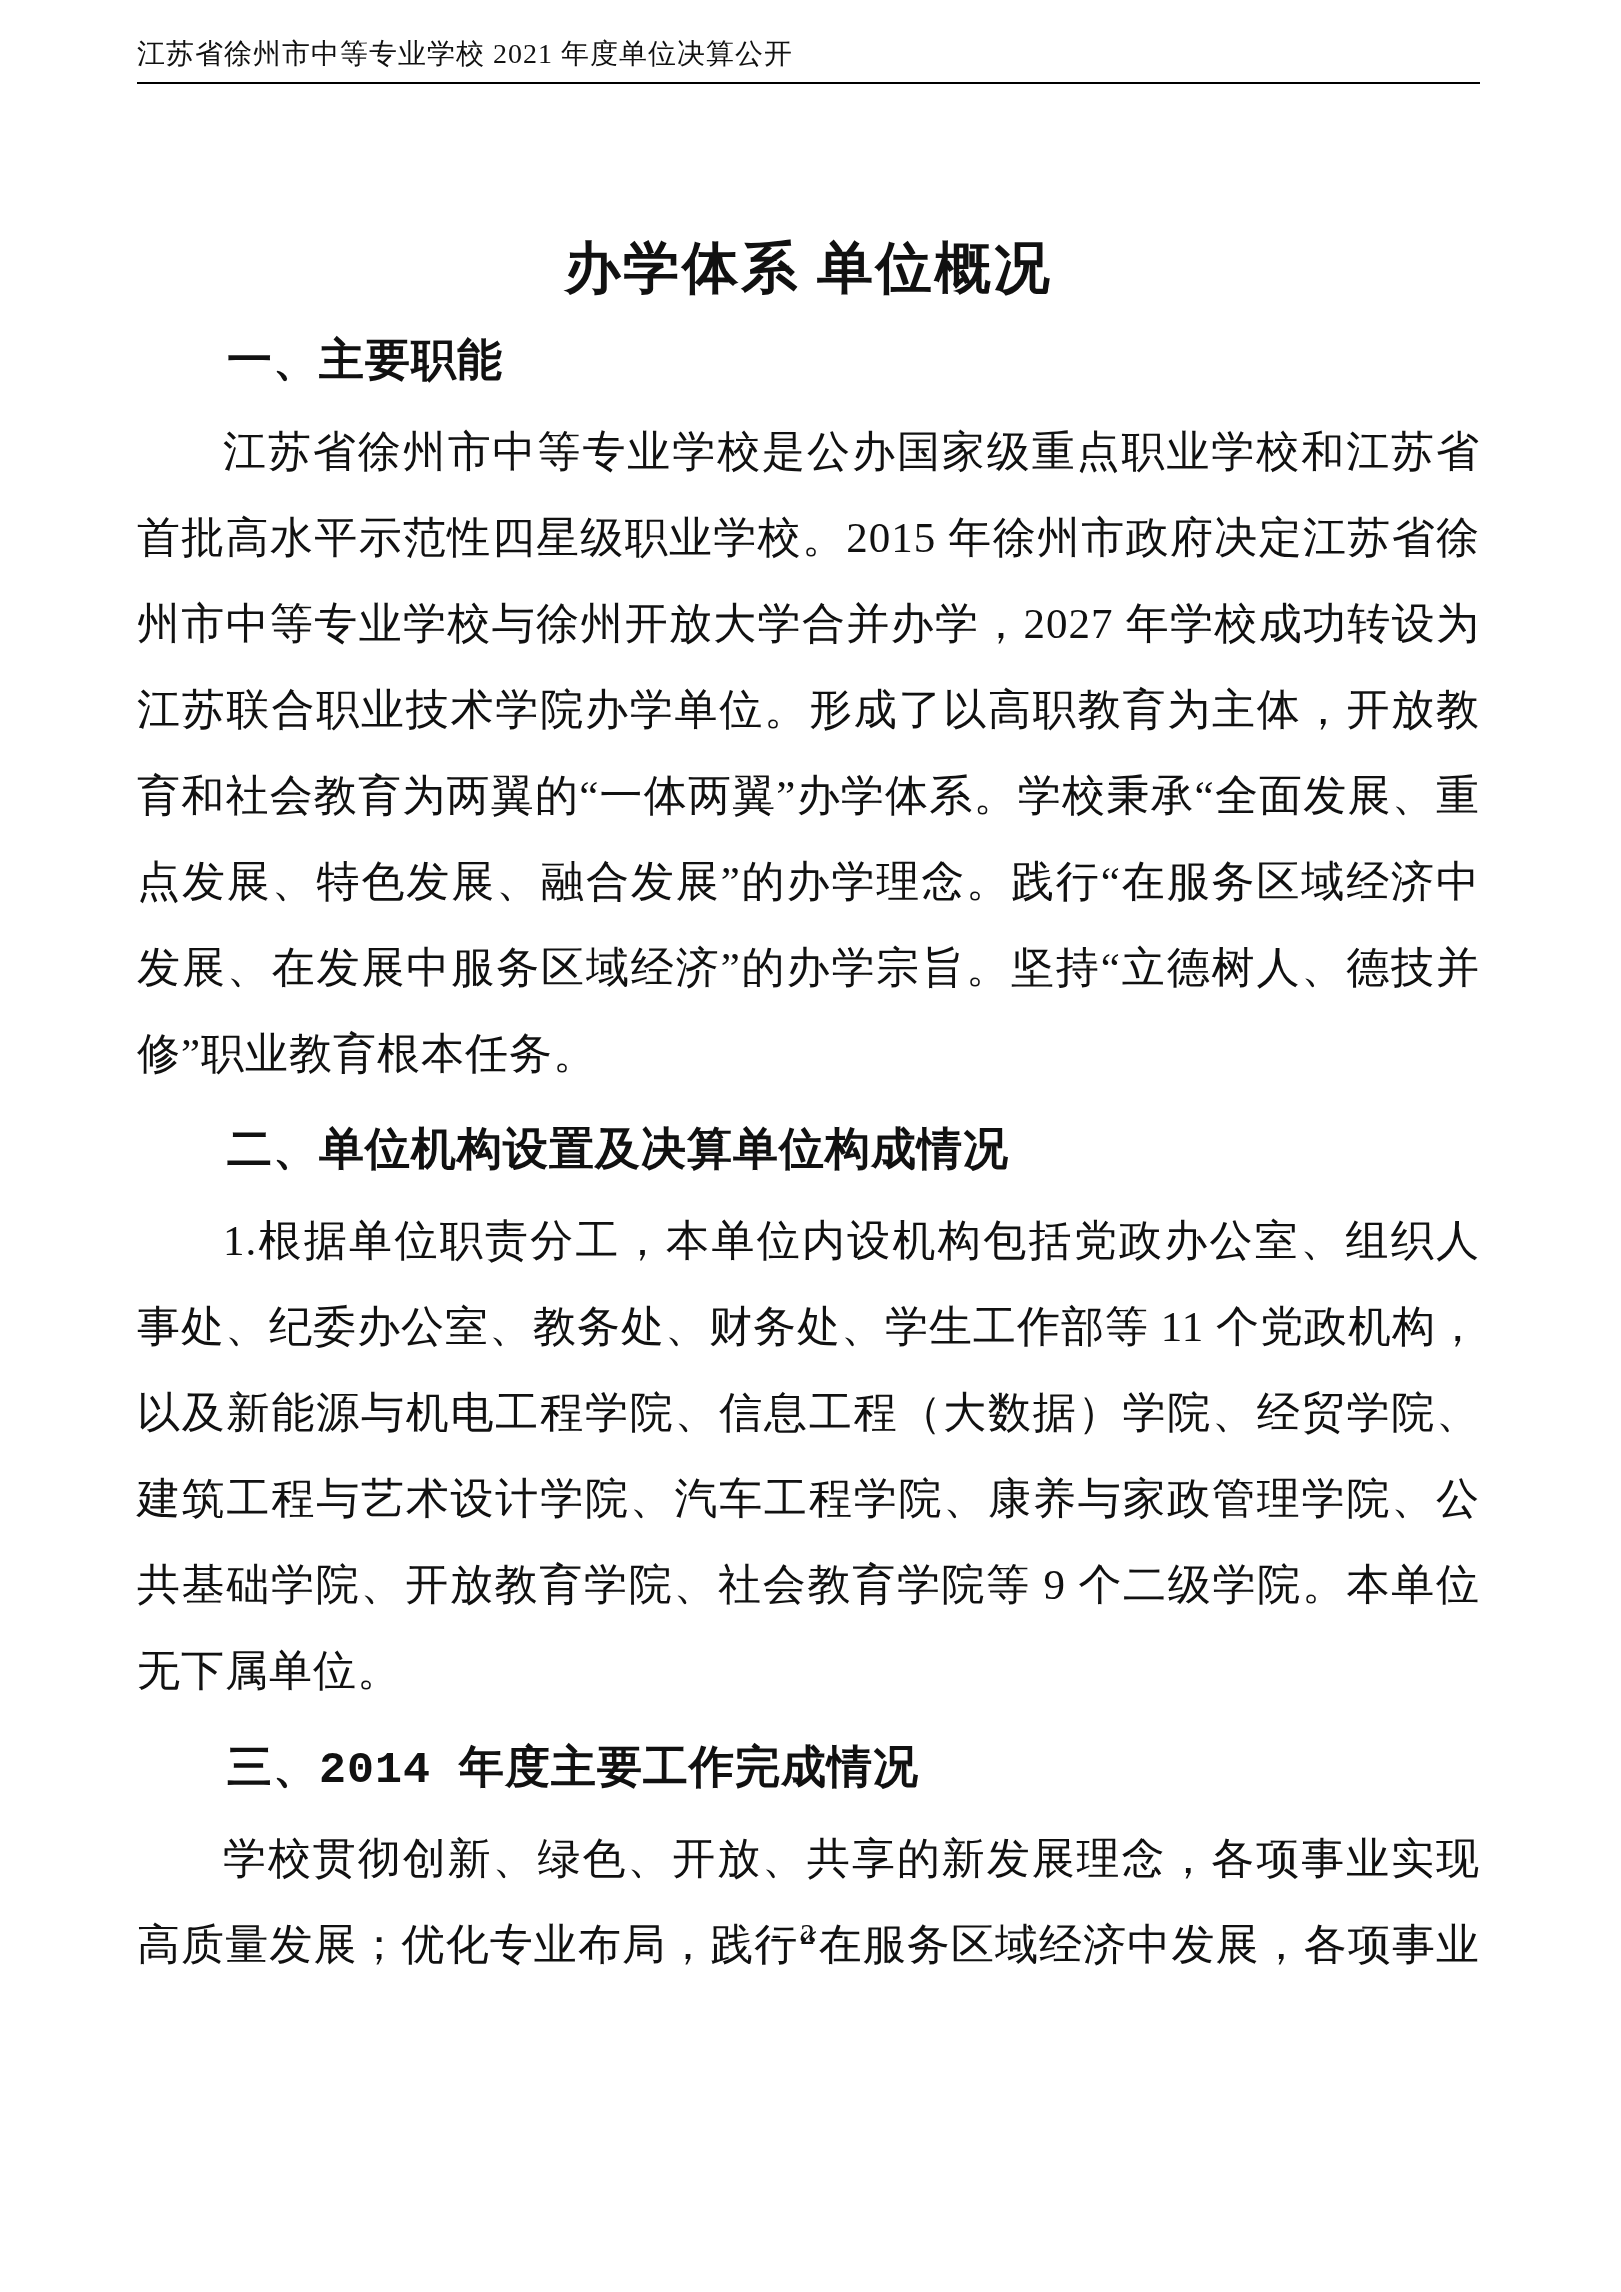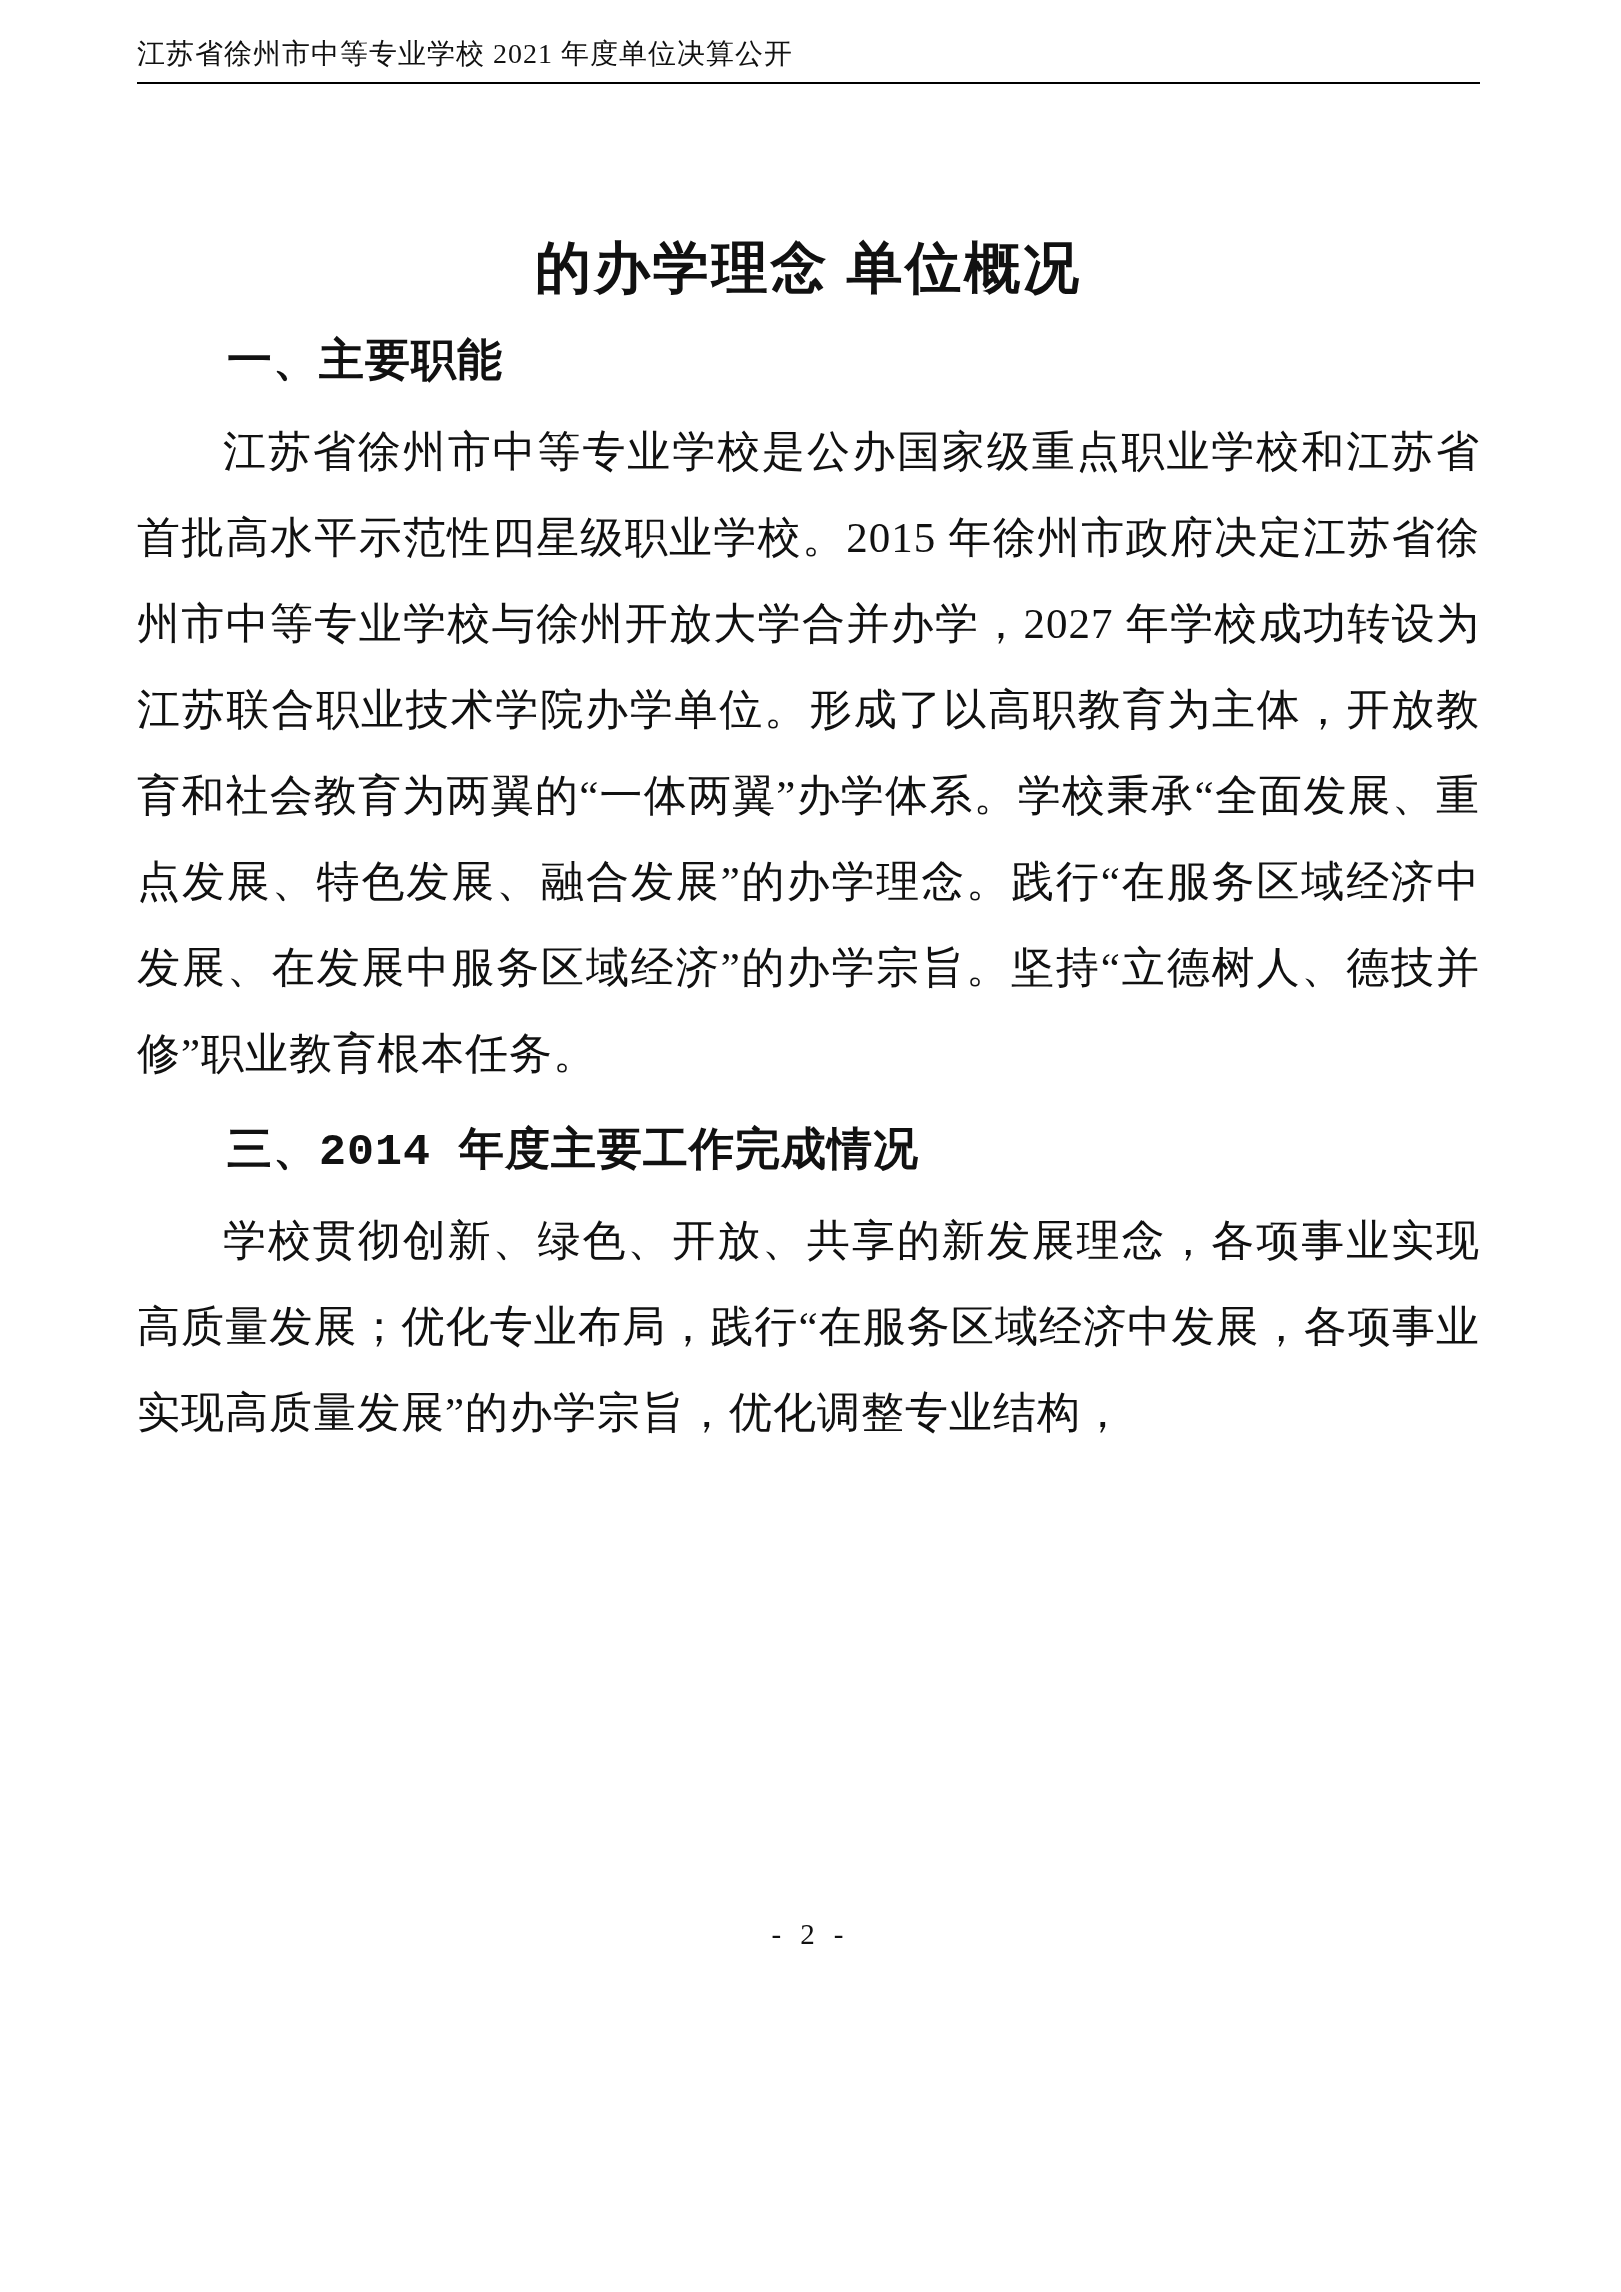--- a/index.html
+++ b/index.html
@@ -71,27 +71,31 @@
 </style>
 </head>
 <body>
 
 <div class="page">
 
   <div class="running-header">
     <span>江苏省徐州市中等专业学校 2021 年度单位决算公开</span>
   </div>
 
-  <h1 class="doc-title">的办学理念 单位概况</h1>
+  <h1 class="doc-title">办学体系 单位概况</h1>
 
   <div class="section">
     <h2 class="section-heading">一、主要职能</h2>
     <p class="body-paragraph">江苏省徐州市中等专业学校是公办国家级重点职业学校和江苏省首批高水平示范性四星级职业学校。2015 年徐州市政府决定江苏省徐州市中等专业学校与徐州开放大学合并办学，2027 年学校成功转设为江苏联合职业技术学院办学单位。形成了以高职教育为主体，开放教育和社会教育为两翼的“一体两翼”办学体系。学校秉承“全面发展、重点发展、特色发展、融合发展”的办学理念。践行“在服务区域经济中发展、在发展中服务区域经济”的办学宗旨。坚持“立德树人、德技并修”职业教育根本任务。</p>
   </div>
 
+  <div class="section">
+    <h2 class="section-heading">二、单位机构设置及决算单位构成情况</h2>
+    <p class="body-paragraph">1.根据单位职责分工，本单位内设机构包括党政办公室、组织人事处、纪委办公室、教务处、财务处、学生工作部等 11 个党政机构，以及新能源与机电工程学院、信息工程（大数据）学院、经贸学院、建筑工程与艺术设计学院、汽车工程学院、康养与家政管理学院、公共基础学院、开放教育学院、社会教育学院等 9 个二级学院。本单位无下属单位。</p>
+  </div>
 
   <div class="section">
     <h2 class="section-heading">三、2014 年度主要工作完成情况</h2>
     <p class="body-paragraph">学校贯彻创新、绿色、开放、共享的新发展理念，各项事业实现高质量发展；优化专业布局，践行“在服务区域经济中发展，各项事业实现高质量发展”的办学宗旨，优化调整专业结构，</p>
   </div>
 
   <div class="page-number">- 2 -</div>
 
 </div>
 

